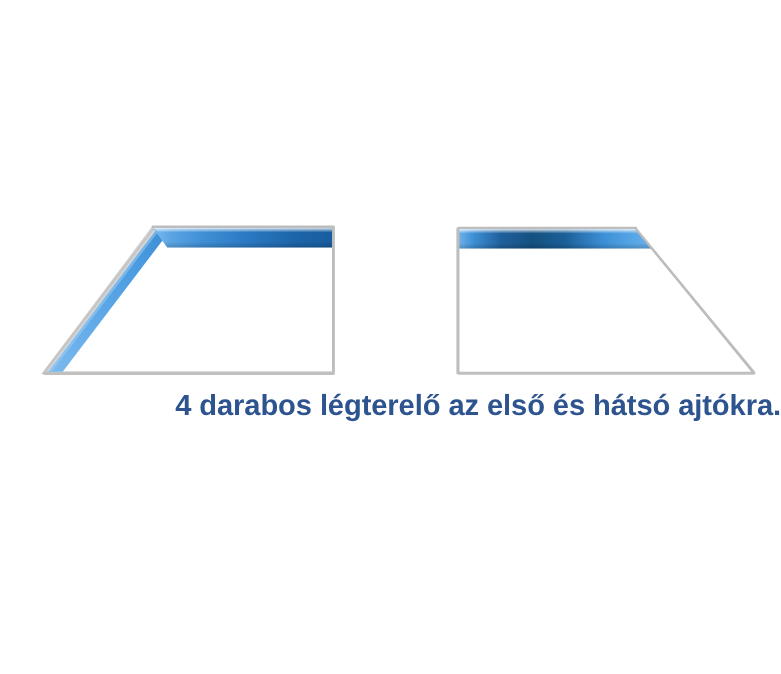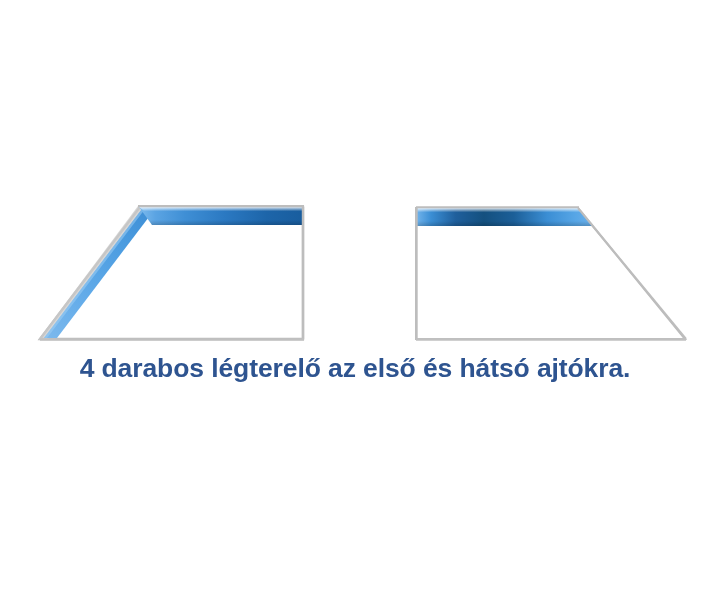--- a/index.html
+++ b/index.html
@@ -24,21 +24,21 @@
   .figure-canvas {
     display: block;
     width: 710px;
     height: 613px;
   }
   .caption-text {
     position: absolute;
     left: 0;
     top: 353px;
     width: 710px;
-    text-align: center;
+    text-align: right;
     font-family: "Liberation Sans", sans-serif;
     font-weight: bold;
     font-size: 26.5px;
     letter-spacing: -0.1px;
     color: #2e5490;
     line-height: 30px;
     white-space: nowrap;
   }
 </style>
 </head>

